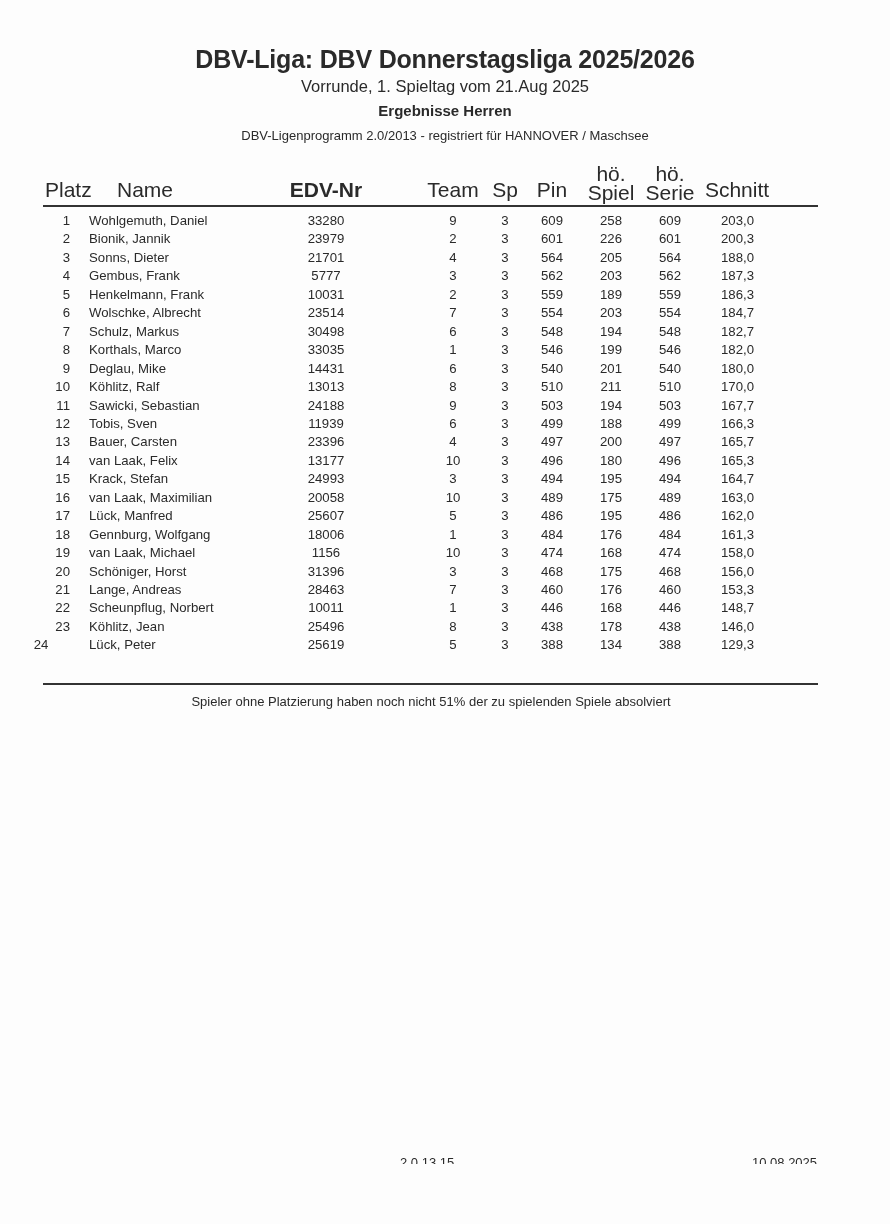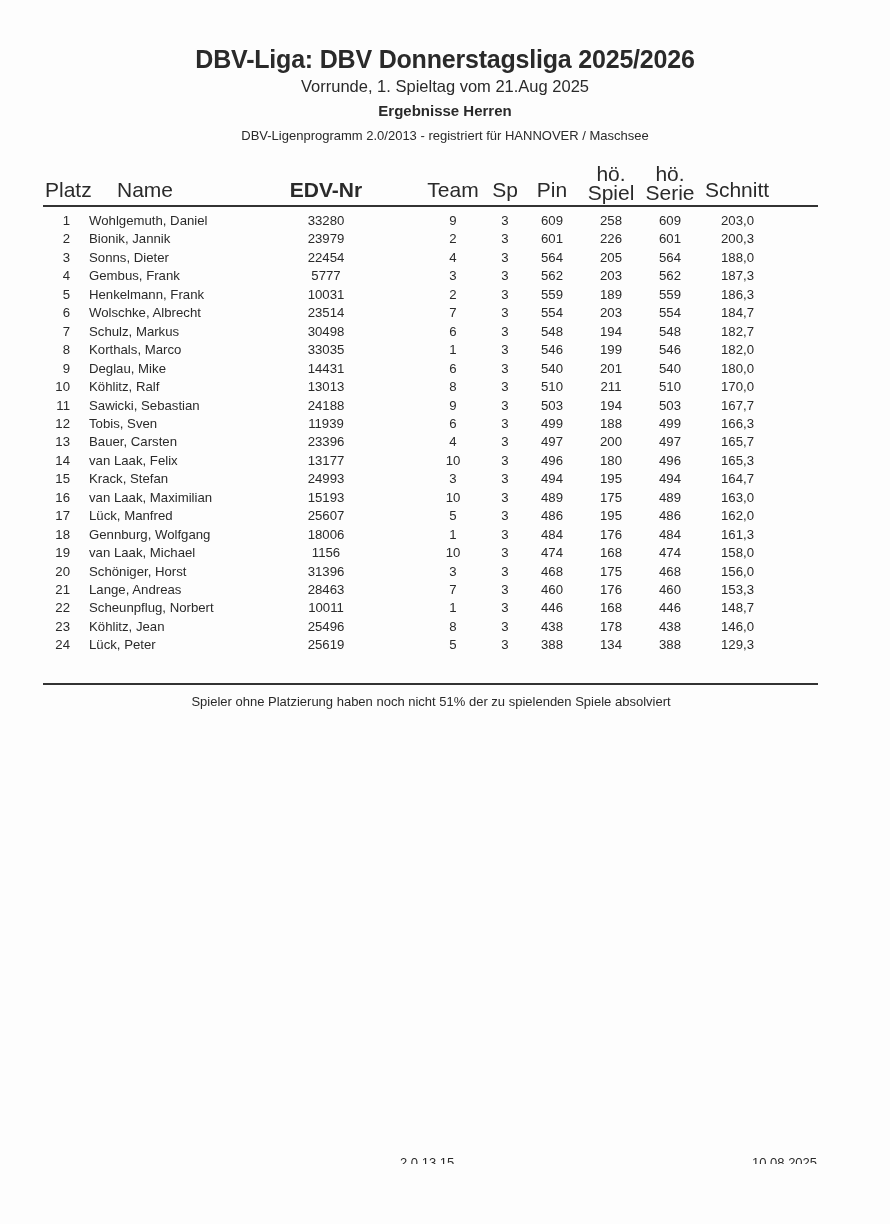--- a/index.html
+++ b/index.html
@@ -64,21 +64,21 @@
         <span class="cell ctr" style="left:420px;width:66px;">2</span>
         <span class="cell ctr" style="left:486px;width:38px;">3</span>
         <span class="cell ctr" style="left:530px;width:44px;">601</span>
         <span class="cell ctr" style="left:586px;width:50px;">226</span>
         <span class="cell ctr" style="left:645px;width:50px;">601</span>
         <span class="cell r" style="left:700px;width:54px;">200,3</span>
       </div>
       <div class="row" style="top: 248.9px;">
         <span class="cell r" style="left:44px;width:26px;">3</span>
         <span class="cell" style="left:89px;width:190px;">Sonns, Dieter</span>
-        <span class="cell ctr" style="left:276px;width:100px;">22454</span>
+        <span class="cell ctr" style="left:276px;width:100px;">21701</span>
         <span class="cell ctr" style="left:420px;width:66px;">4</span>
         <span class="cell ctr" style="left:486px;width:38px;">3</span>
         <span class="cell ctr" style="left:530px;width:44px;">564</span>
         <span class="cell ctr" style="left:586px;width:50px;">205</span>
         <span class="cell ctr" style="left:645px;width:50px;">564</span>
         <span class="cell r" style="left:700px;width:54px;">188,0</span>
       </div>
       <div class="row" style="top: 267.35px;">
         <span class="cell r" style="left:44px;width:26px;">4</span>
         <span class="cell" style="left:89px;width:190px;">Gembus, Frank</span>
@@ -207,21 +207,21 @@
         <span class="cell ctr" style="left:420px;width:66px;">3</span>
         <span class="cell ctr" style="left:486px;width:38px;">3</span>
         <span class="cell ctr" style="left:530px;width:44px;">494</span>
         <span class="cell ctr" style="left:586px;width:50px;">195</span>
         <span class="cell ctr" style="left:645px;width:50px;">494</span>
         <span class="cell r" style="left:700px;width:54px;">164,7</span>
       </div>
       <div class="row" style="top: 488.75px;">
         <span class="cell r" style="left:44px;width:26px;">16</span>
         <span class="cell" style="left:89px;width:190px;">van Laak, Maximilian</span>
-        <span class="cell ctr" style="left:276px;width:100px;">15193</span>
+        <span class="cell ctr" style="left:276px;width:100px;">20058</span>
         <span class="cell ctr" style="left:420px;width:66px;">10</span>
         <span class="cell ctr" style="left:486px;width:38px;">3</span>
         <span class="cell ctr" style="left:530px;width:44px;">489</span>
         <span class="cell ctr" style="left:586px;width:50px;">175</span>
         <span class="cell ctr" style="left:645px;width:50px;">489</span>
         <span class="cell r" style="left:700px;width:54px;">163,0</span>
       </div>
       <div class="row" style="top: 507.2px;">
         <span class="cell r" style="left:44px;width:26px;">17</span>
         <span class="cell" style="left:89px;width:190px;">Lück, Manfred</span>
@@ -293,21 +293,21 @@
         <span class="cell" style="left:89px;width:190px;">Köhlitz, Jean</span>
         <span class="cell ctr" style="left:276px;width:100px;">25496</span>
         <span class="cell ctr" style="left:420px;width:66px;">8</span>
         <span class="cell ctr" style="left:486px;width:38px;">3</span>
         <span class="cell ctr" style="left:530px;width:44px;">438</span>
         <span class="cell ctr" style="left:586px;width:50px;">178</span>
         <span class="cell ctr" style="left:645px;width:50px;">438</span>
         <span class="cell r" style="left:700px;width:54px;">146,0</span>
       </div>
       <div class="row" style="top: 636.35px;">
-        <span class="cell r" style="left:44px;width:26px;">24</span>
+        <span class="cell r" style="left:28px;width:26px;text-align:center;">24</span>
         <span class="cell" style="left:89px;width:190px;">Lück, Peter</span>
         <span class="cell ctr" style="left:276px;width:100px;">25619</span>
         <span class="cell ctr" style="left:420px;width:66px;">5</span>
         <span class="cell ctr" style="left:486px;width:38px;">3</span>
         <span class="cell ctr" style="left:530px;width:44px;">388</span>
         <span class="cell ctr" style="left:586px;width:50px;">134</span>
         <span class="cell ctr" style="left:645px;width:50px;">388</span>
         <span class="cell r" style="left:700px;width:54px;">129,3</span>
       </div>
     </div>

